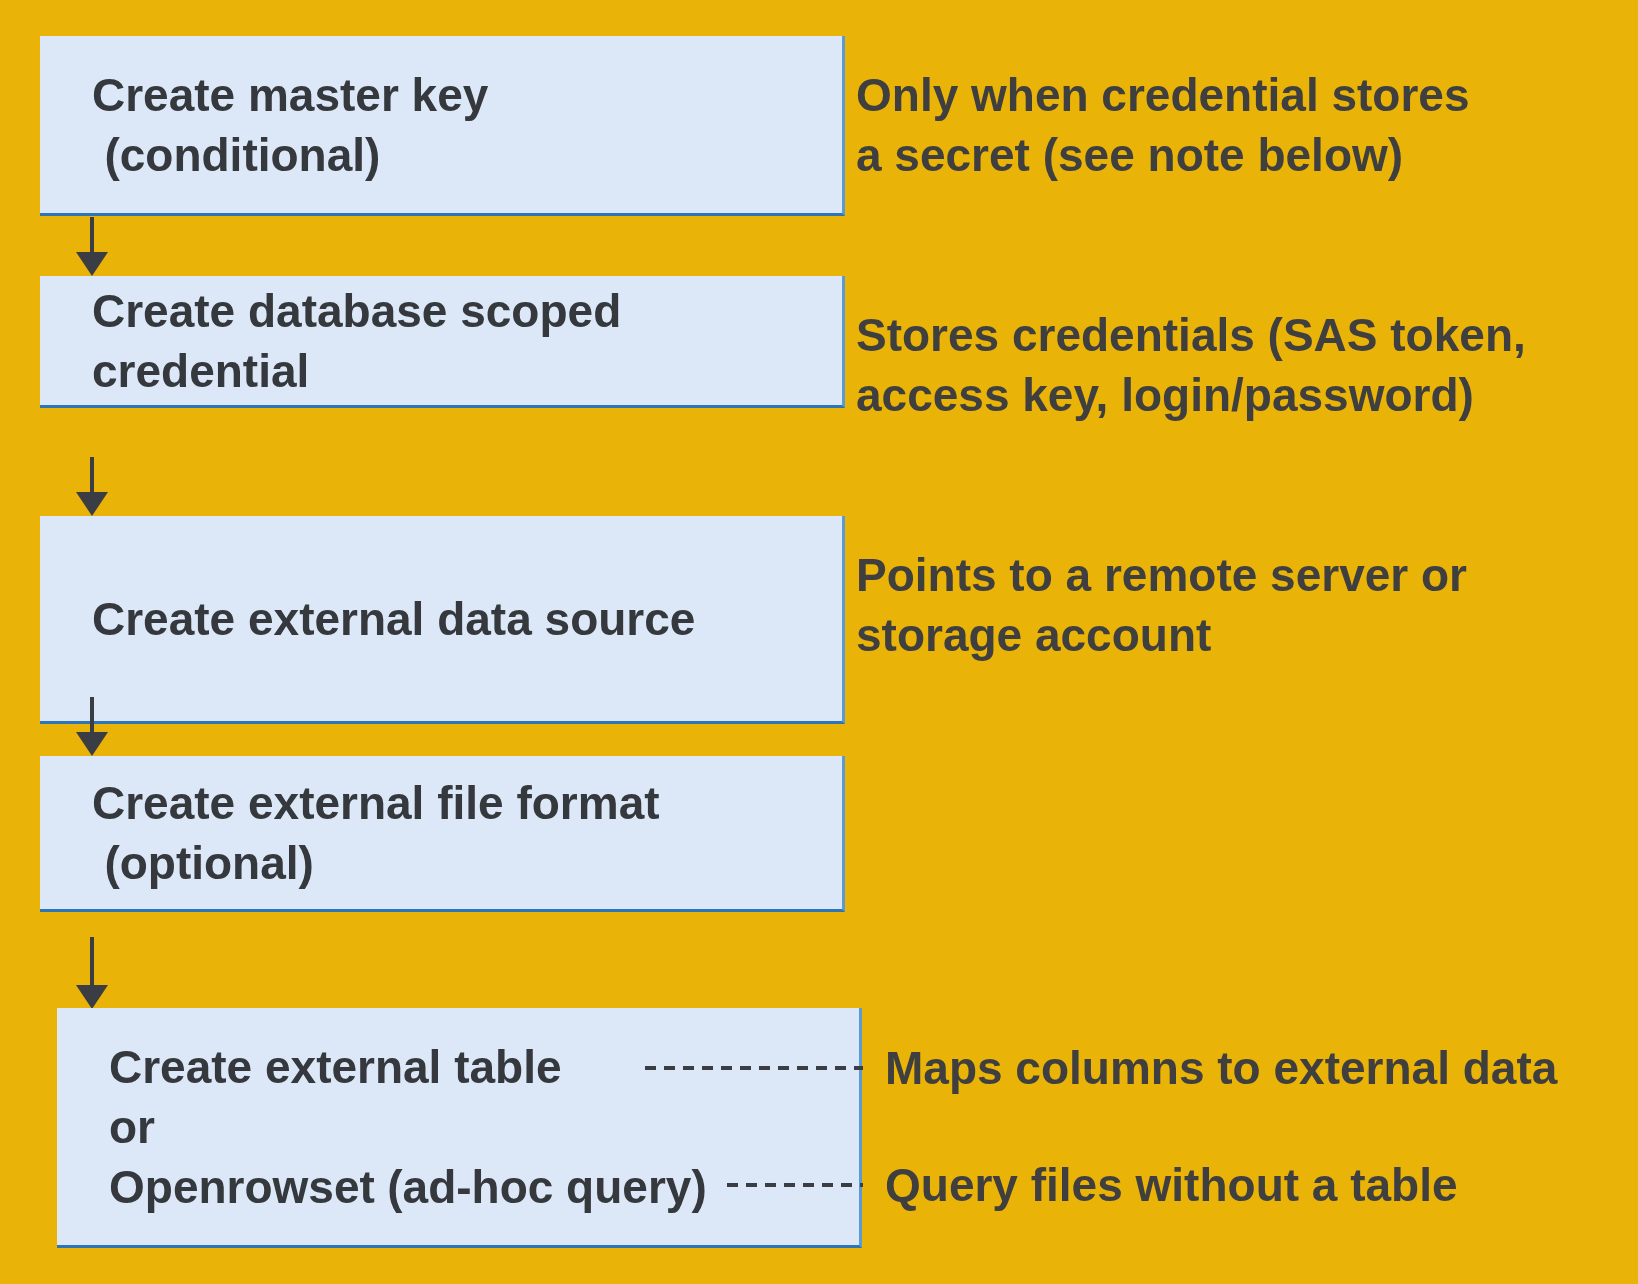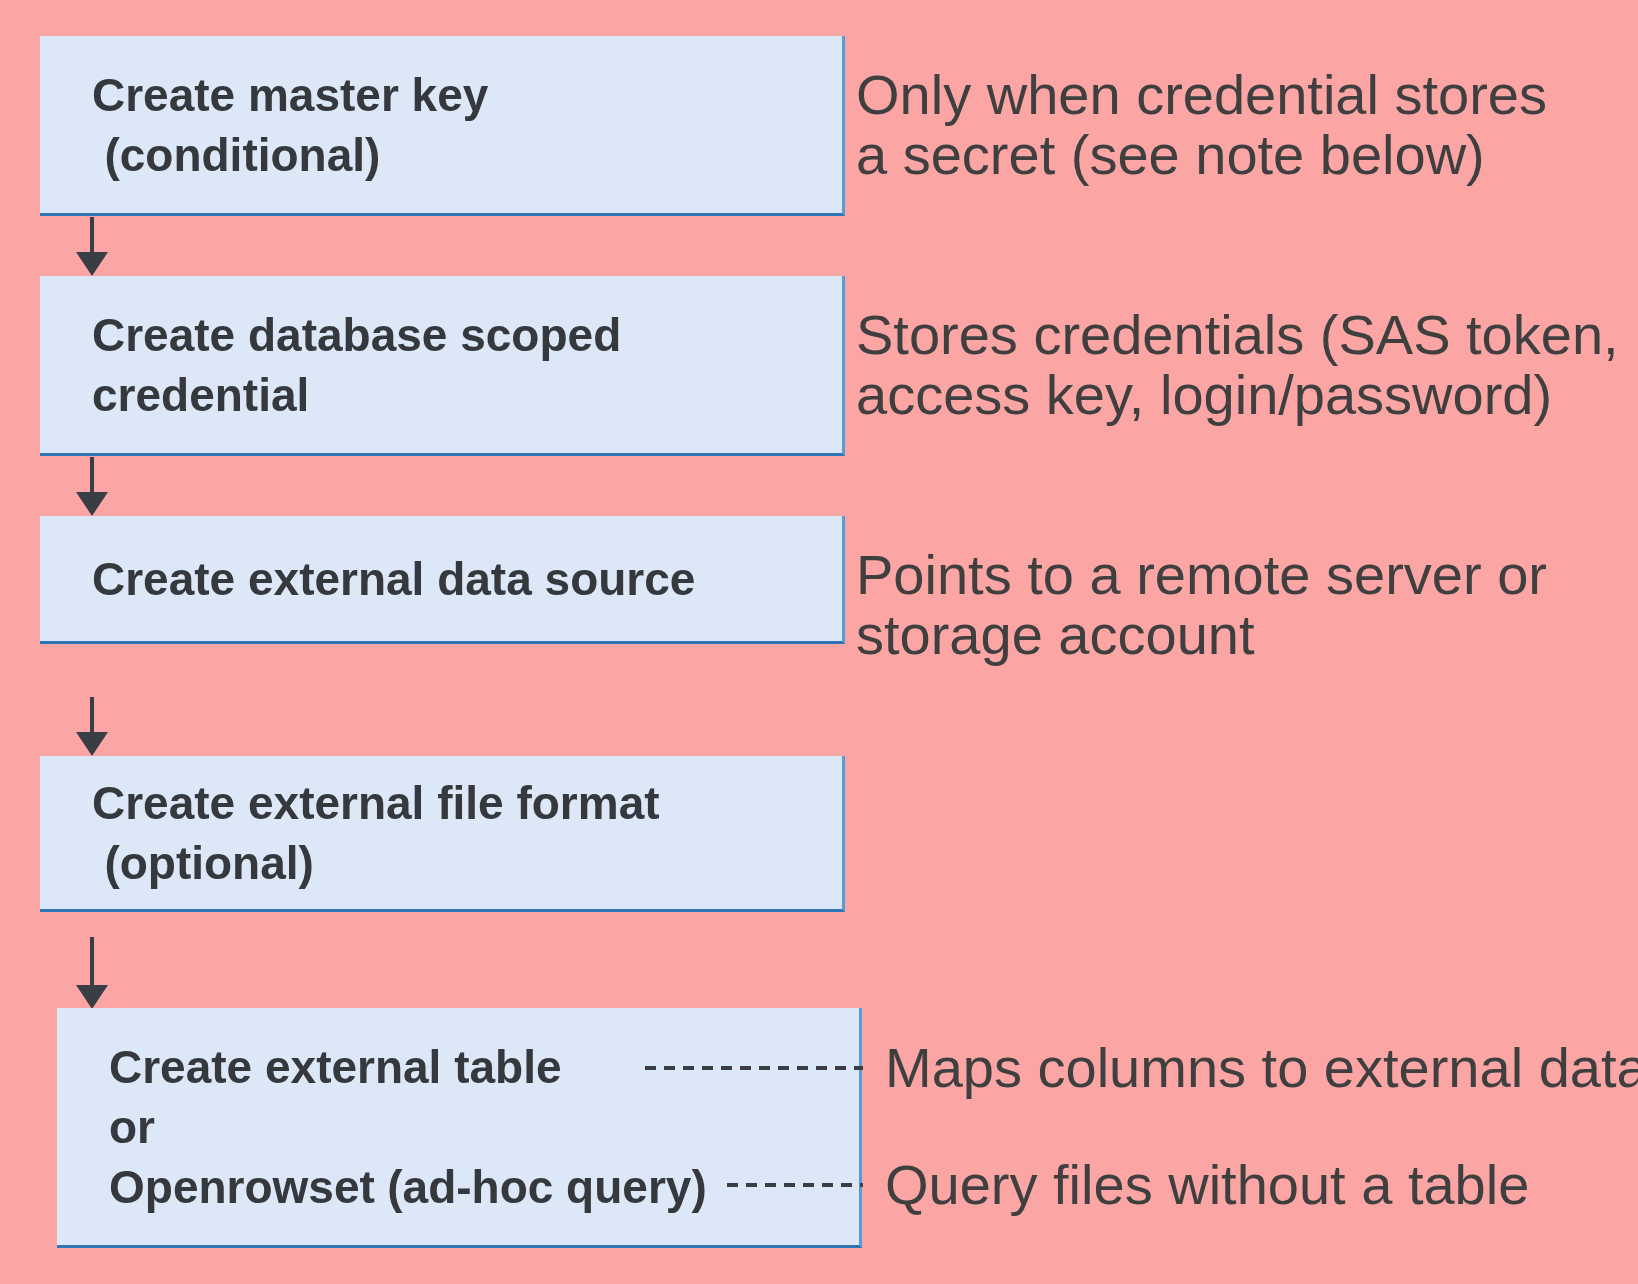--- a/index.html
+++ b/index.html
@@ -8,21 +8,21 @@
     --box-border-bottom: #2e75b6;
     --arrow: #3a3e44;
     --text-dark: #35383c;
     --text-note: #3f3f3f;
   }
   html, body { margin: 0; padding: 0; background: #ffffff; }
   .canvas {
     position: relative;
     width: 1638px;
     height: 1284px;
-    background: #fca5a5;
+    background: #eab308;
     overflow: hidden;
     font-family: "Liberation Sans", sans-serif;
     color: var(--text-dark);
   }
   .box {
     position: absolute;
     left: 40px;
     width: 805px;
     background: var(--box-fill);
     border-right: 3px solid var(--box-border-right);
@@ -37,23 +37,23 @@
     font-size: 46px;
     line-height: 60px;
     white-space: nowrap;
   }
   .bold { font-weight: 700; }
   .plain { font-weight: 700; }
   .bold:not(:empty) + .plain:not(:empty) { margin-left: 0.27em; }
   .note {
     position: absolute;
     left: 856px;
-    font-size: 56px;
+    font-size: 46px;
     line-height: 60px;
-    font-weight: 400;
+    font-weight: 700;
     color: var(--text-note);
     white-space: nowrap;
   }
   .note-single { left: 885px; }
   .arrow {
     position: absolute;
     left: 90px;
     width: 4px;
     background: var(--arrow);
   }
@@ -82,31 +82,31 @@
   <div class="box" style="top:36px; height:180px;">
     <div class="box-line bold">Create master key</div>
     <div class="box-line plain">(conditional)</div>
   </div>
   <div class="note" style="top:65px;">
     <div>Only when credential stores</div>
     <div>a secret (see note below)</div>
   </div>
   <div class="arrow" style="top:217px; height:35px;"></div>
 
-  <div class="box" style="top:276px; height:180px;">
+  <div class="box" style="top:276px; height:132px;">
     <div class="box-line bold">Create database scoped</div>
     <div class="box-line bold">credential</div>
   </div>
   <div class="note" style="top:305px;">
     <div>Stores credentials (SAS token,</div>
     <div>access key, login/password)</div>
   </div>
   <div class="arrow" style="top:457px; height:35px;"></div>
 
-  <div class="box" style="top:516px; height:128px;">
+  <div class="box" style="top:516px; height:208px;">
     <div class="box-line bold">Create external data source</div>
   </div>
   <div class="note" style="top:545px;">
     <div>Points to a remote server or</div>
     <div>storage account</div>
   </div>
   <div class="arrow" style="top:697px; height:35px;"></div>
 
   <div class="box" style="top:756px; height:156px;">
     <div class="box-line bold">Create external file format</div>

